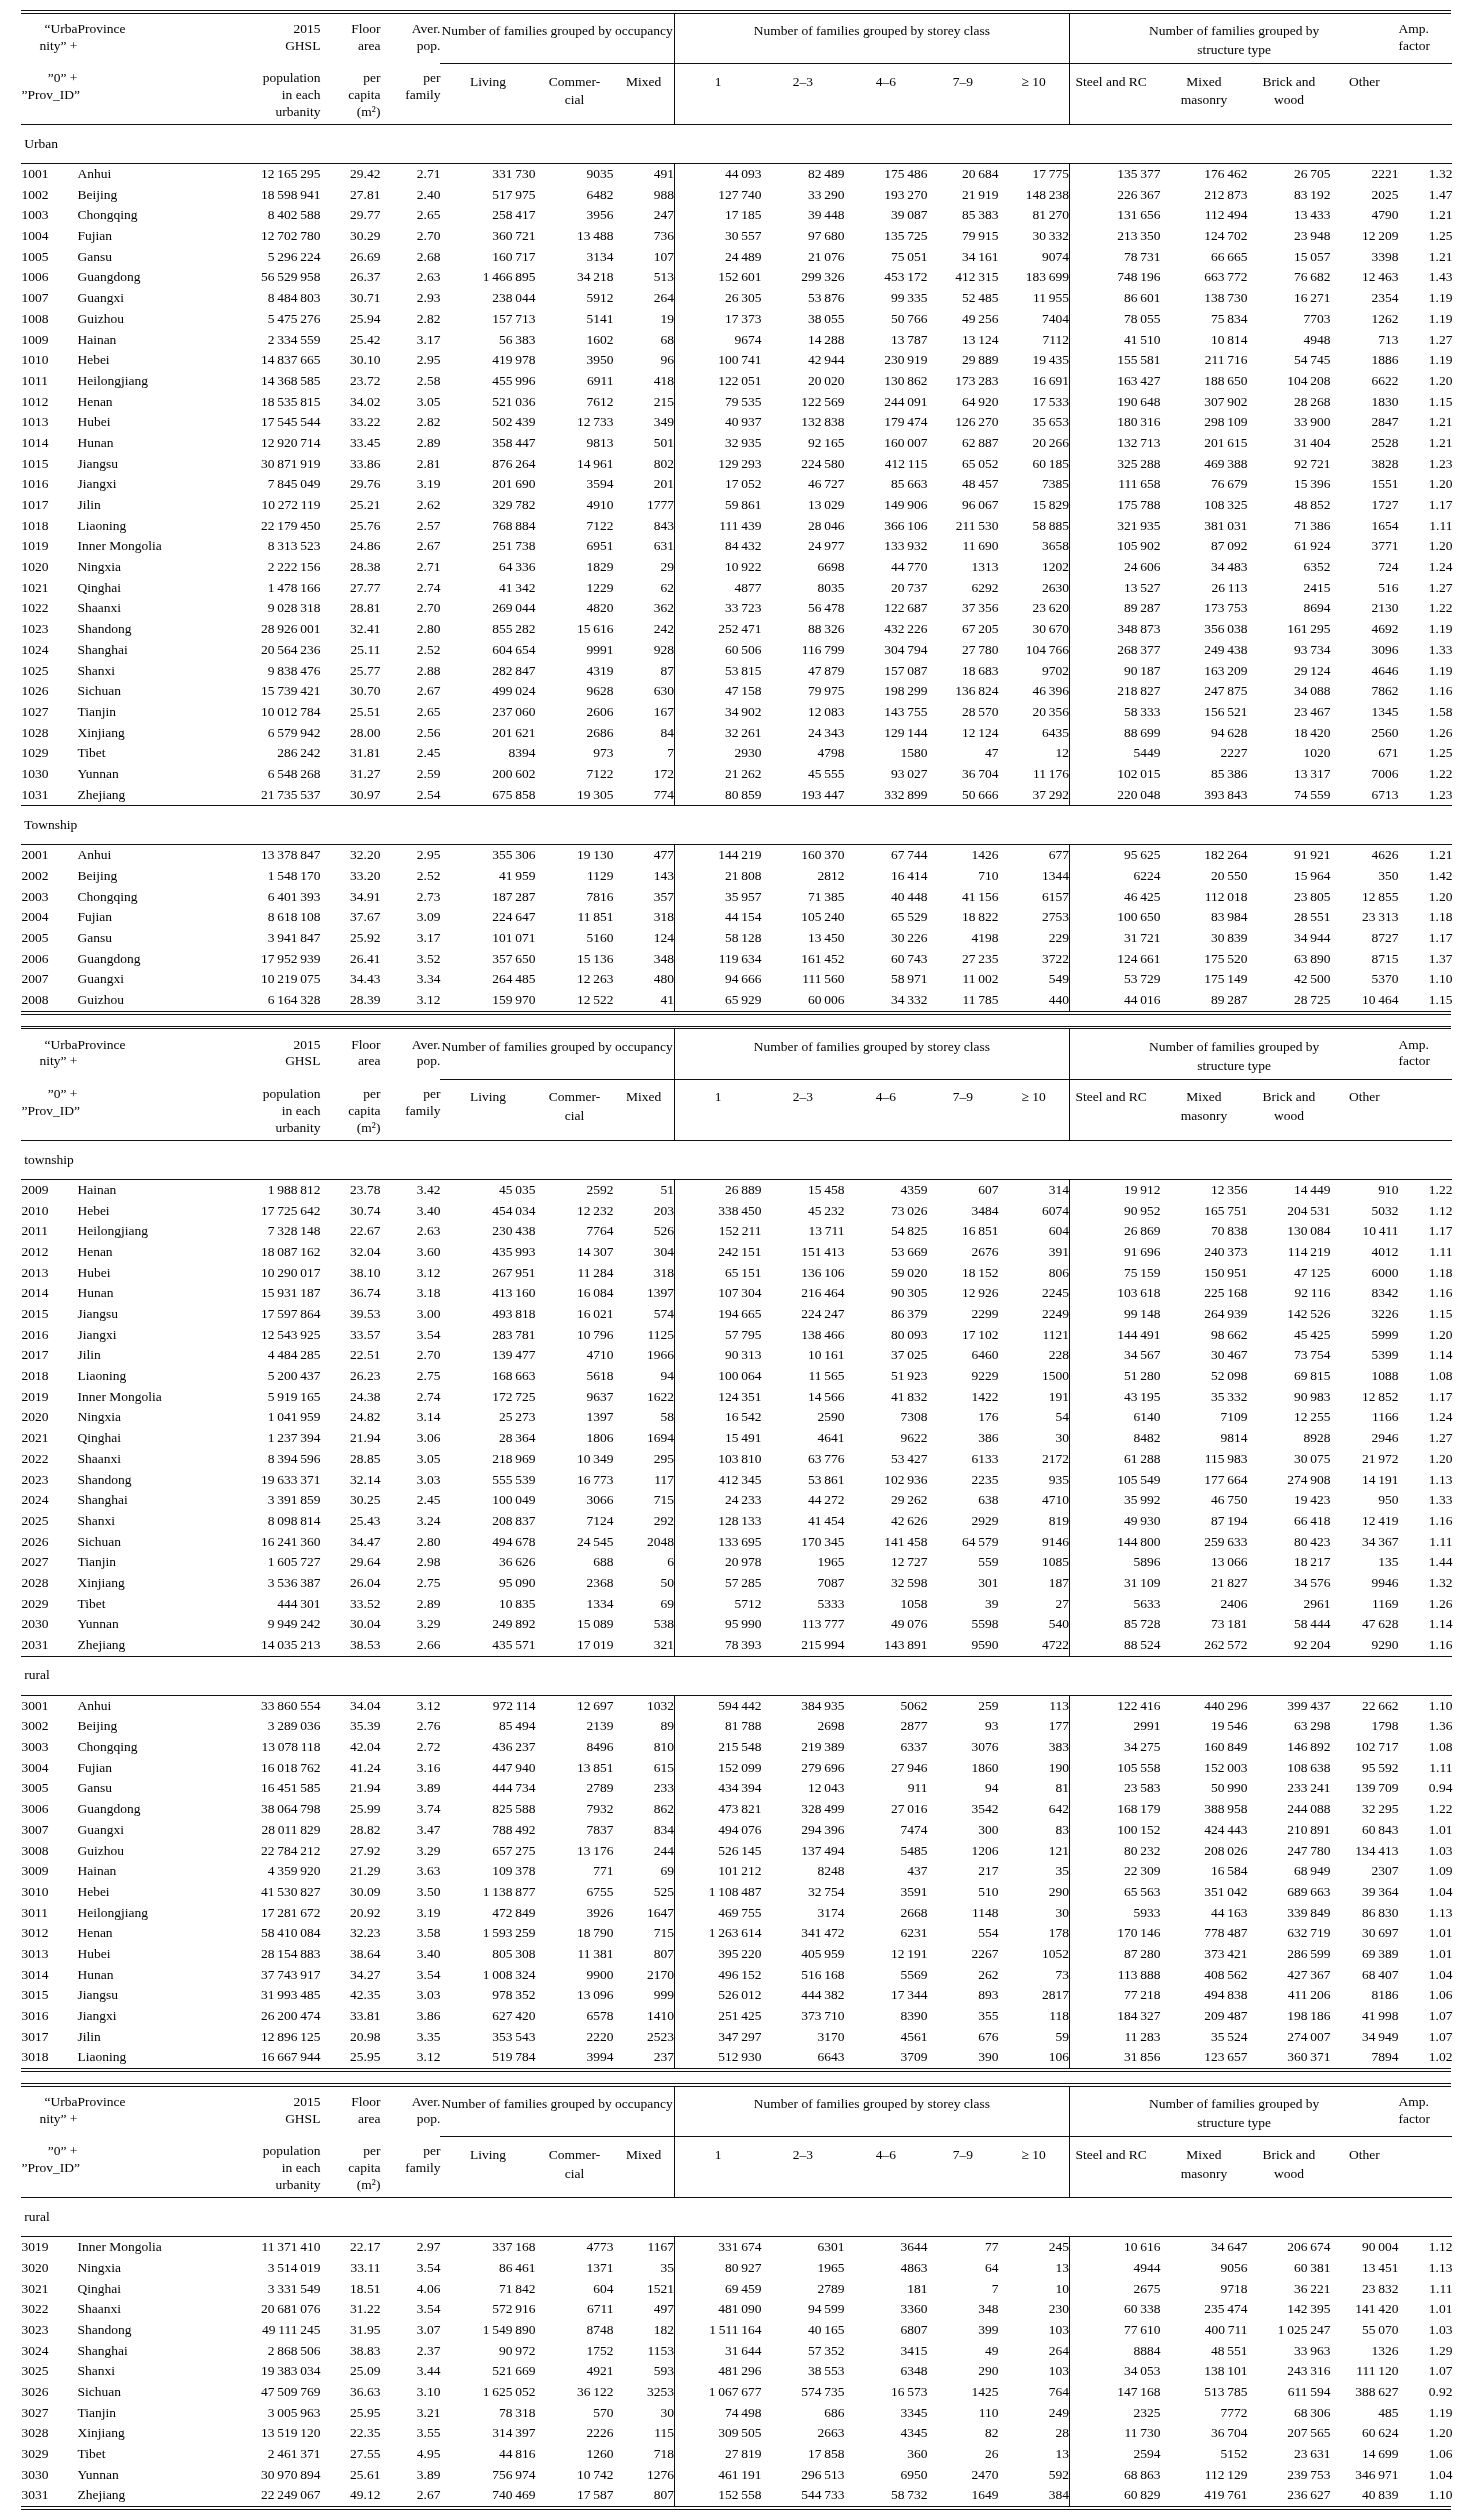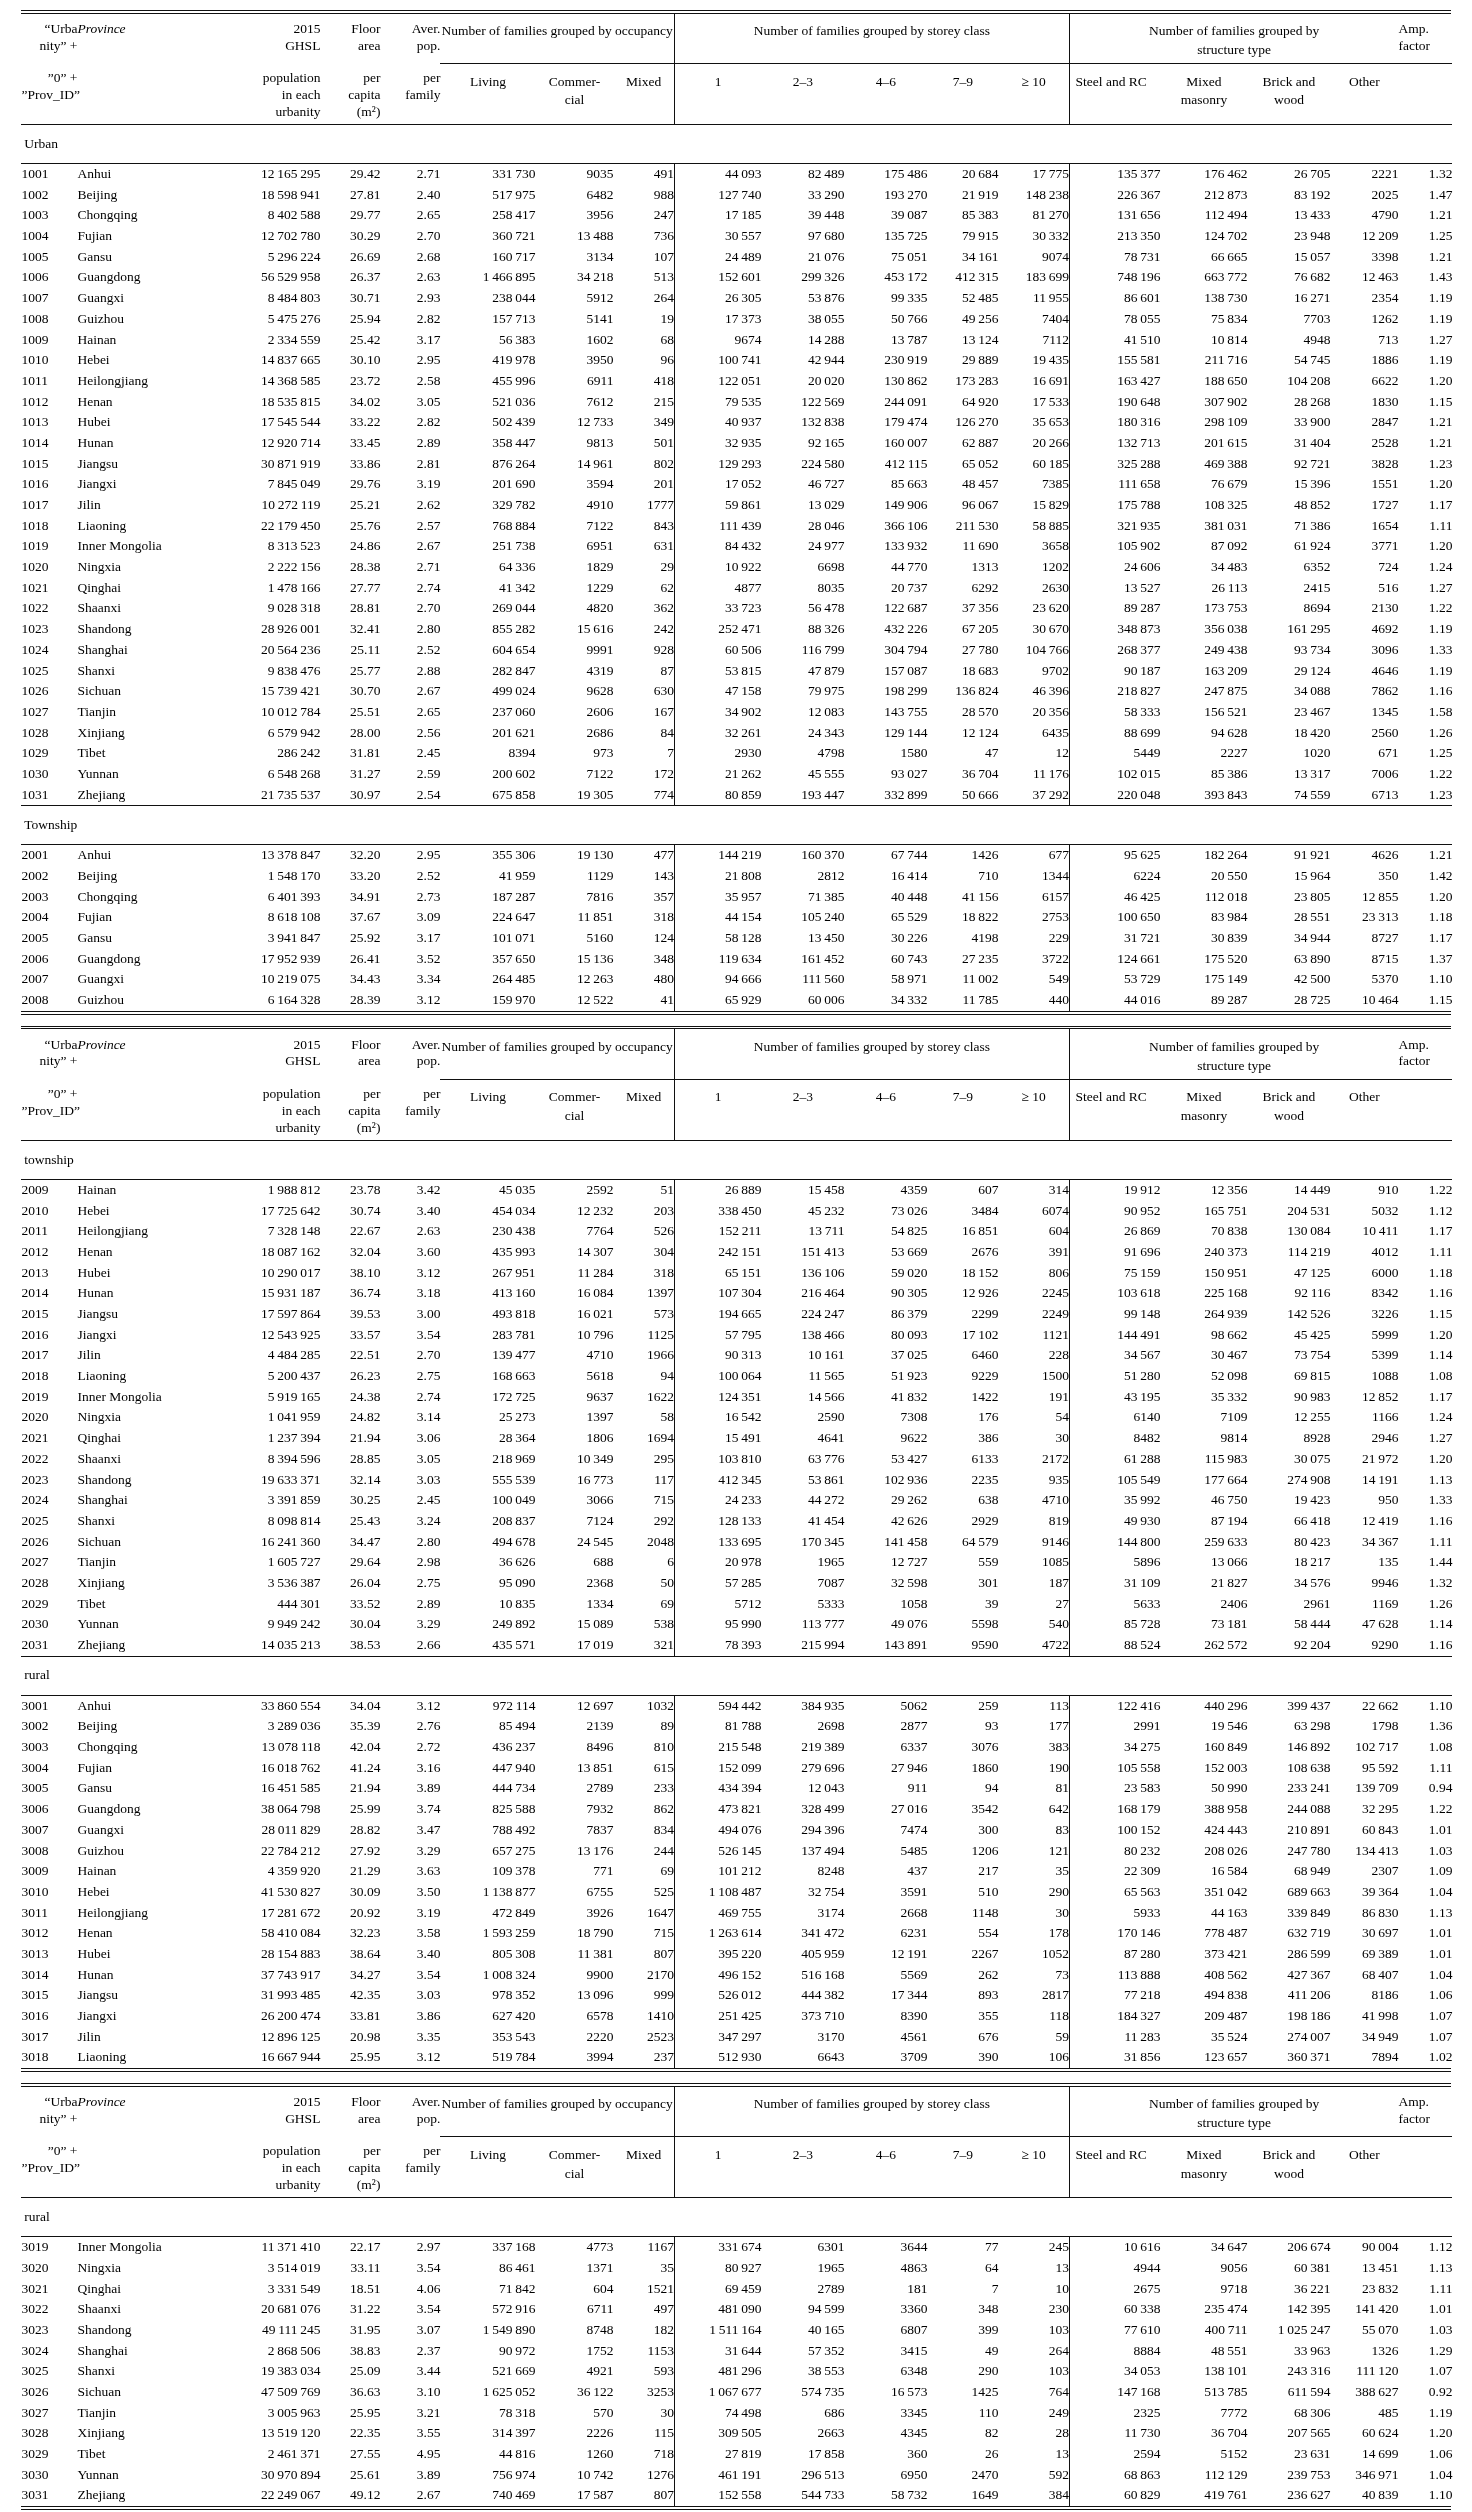--- a/index.html
+++ b/index.html
@@ -8,21 +8,21 @@
   .double-rule { height:3.6px; box-sizing:border-box; border-top:1.1px solid #111; border-bottom:1px solid #111; }
   .block-gap { height:11.4px; }
   table.datatable { border-collapse:collapse; table-layout:fixed; width:1430px; }
   table.datatable td { padding:0; white-space:nowrap; font-size:13.5px; line-height:1.25; }
   td.vl { border-left:0.7px solid #111; }
   tr.grouphead td { vertical-align:top; padding-top:7.1px; height:50px; box-sizing:border-box; }
   tr.grouphead td.gc { text-align:center; line-height:1.45; }
   tr.grouphead td.gb { border-bottom:0.7px solid #111; }
   td.hid { text-align:right; padding-left:2.8px; line-height:1.5; }
   td.hid .hb, td.hr .hb { margin-top:15.7px; }
-  td.hprov { text-align:left; line-height:1.5;font-style:italic; }
+  td.hprov { text-align:left; line-height:1.5; }
   td.hr { text-align:right; padding-right:4.3px; line-height:1.5; }
   td.hamp { text-align:left; padding-right:1.4px; line-height:1.45; }
   tr.subhead td { vertical-align:top; padding-top:8.5px; height:61px; box-sizing:border-box; line-height:1.4; }
   tr.subhead td.shc { text-align:center; }
   tr.subhead td.shl { text-align:left; padding-left:5.7px;margin-left:44px; }
   tr.section td { border-top:0.7px solid #111; border-bottom:0.7px solid #111; height:38px; vertical-align:middle; text-align:left; padding-left:2.8px; }
   tr.data td { height:20.7px; vertical-align:middle; }
   td.cid { text-align:left; padding-left:2.8px; }
   td.cprov { text-align:left; }
   td.num { text-align:right; padding-right:4.3px; }
@@ -1198,21 +1198,21 @@
             <td class="num">1.16</td>
           </tr>
           <tr class="data">
             <td class="cid">2015</td>
             <td class="cprov">Jiangsu</td>
             <td class="num">17 597 864</td>
             <td class="num">39.53</td>
             <td class="num">3.00</td>
             <td class="num">493 818</td>
             <td class="num">16 021</td>
-            <td class="num">573</td>
+            <td class="num">574</td>
             <td class="num vl">194 665</td>
             <td class="num">224 247</td>
             <td class="num">86 379</td>
             <td class="num">2299</td>
             <td class="num">2249</td>
             <td class="num vl">99 148</td>
             <td class="num">264 939</td>
             <td class="num">142 526</td>
             <td class="num">3226</td>
             <td class="num">1.15</td>

